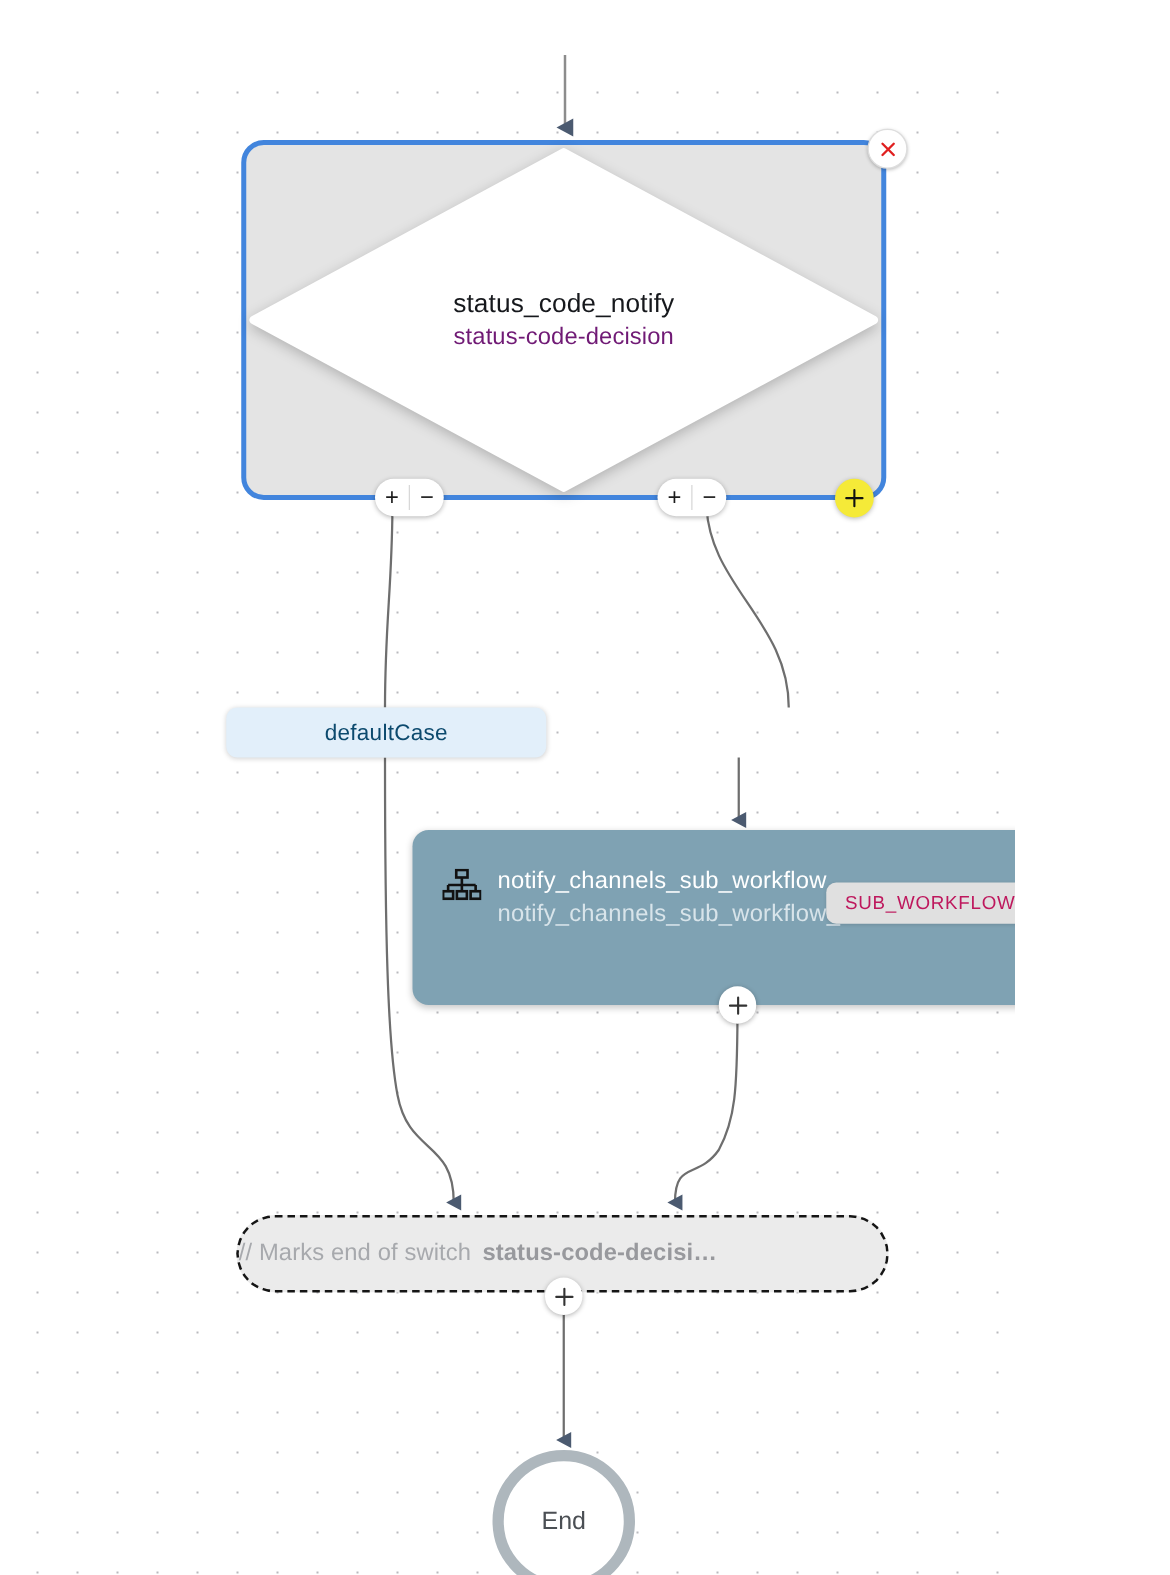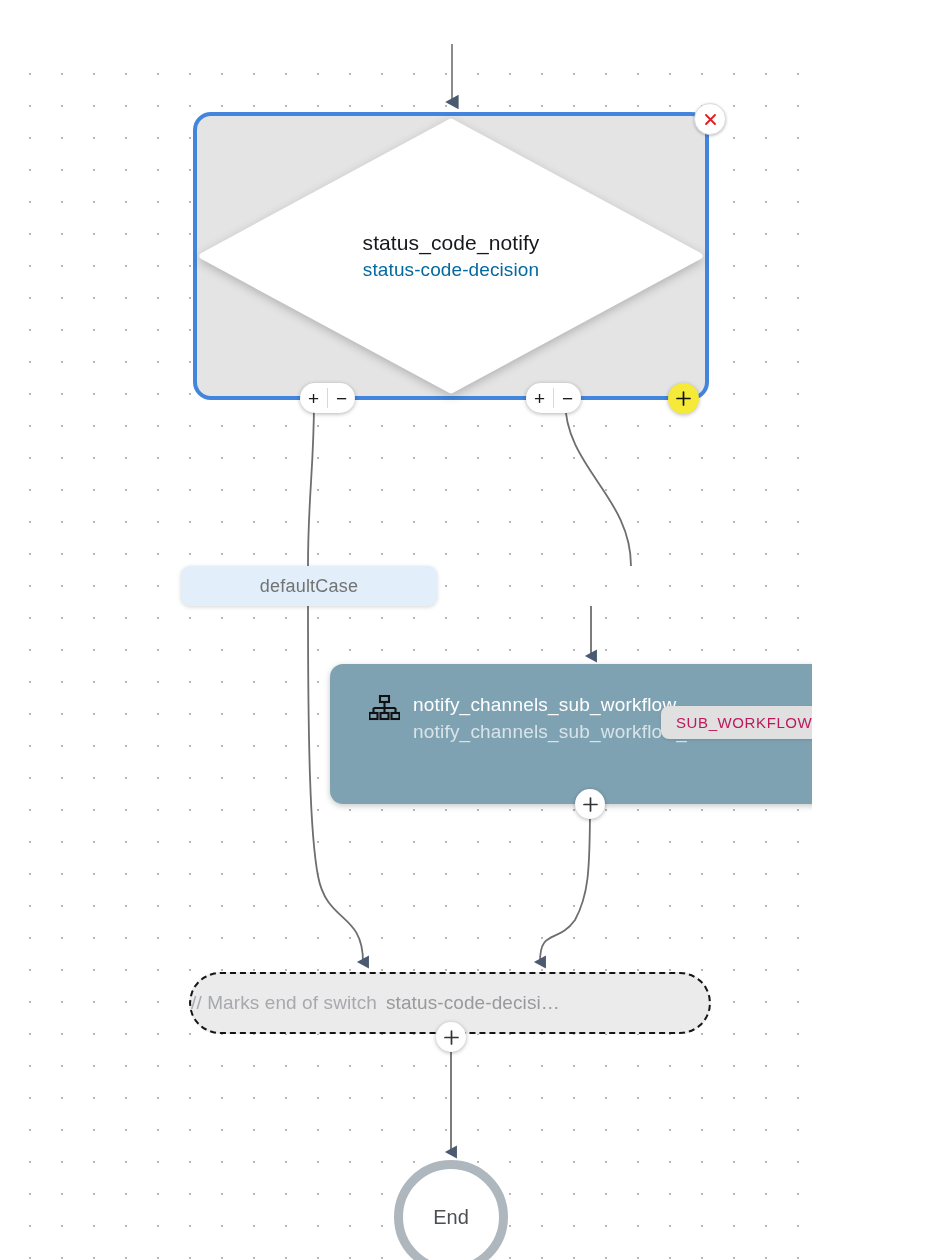--- a/index.html
+++ b/index.html
@@ -70,21 +70,21 @@
     pointer-events: none;
   }
   .decision-title {
     font-size: 21px;
     color: #16181c;
     line-height: 1.32;
     letter-spacing: 0.1px;
   }
   .decision-sub {
     font-size: 19px;
-    color: #0369a1;
+    color: #701a75;
     line-height: 1.35;
     letter-spacing: 0.1px;
   }
 
   
   .close-btn {
     position: absolute;
     width: 30px;
     height: 30px;
     border-radius: 50%;
@@ -166,36 +166,36 @@
   .case-chip {
     position: absolute;
     height: 40px;
     border-radius: 9px;
     background: #e2effa;
     box-shadow: 0 1px 4px rgba(0,0,0,0.17);
     display: flex;
     align-items: center;
     justify-content: center;
     font-size: 18px;
-    color: #737373;
+    color: #0c4a6e;
     letter-spacing: 0.2px;
   }
   #case-default { left: 181px; top: 522px; width: 256px; }
   #case-failed  { left: 503px; top: 522px; width: 256px; }
 
   
   #subworkflow-node {
     left: 330px;
     top: 620px;
     width: 524px;
     height: 140px;
     background: #7fa2b3;
     border-radius: 13px;
     box-shadow: 0 2px 6px rgba(0,0,0,0.22);
-    padding: 28px 0 0 39px;
+    padding: 28px 0 0 24px;
   }
   .sw-row {
     display: flex;
     align-items: flex-start;
   }
   .sw-icon { width: 44px; flex: 0 0 44px; padding-top: 3px; }
   .sw-icon svg { display: block; }
   .sw-texts { overflow: hidden; }
   .sw-title {
     font-size: 19px;
@@ -237,21 +237,21 @@
     border: 2px dashed #151515;
     border-radius: 31px;
     display: flex;
     align-items: center;
     justify-content: flex-start;
     font-size: 19px;
     color: #a7a9ad;
     letter-spacing: 0.1px;
   }
   #endswitch-node .es-bold {
-    font-weight: normal;
+    font-weight: bold;
     color: #98999d;
     margin-left: 9px;
   }
 
   
   #end-node {
     left: 394px;
     top: 1116px;
     width: 114px;
     height: 114px;

